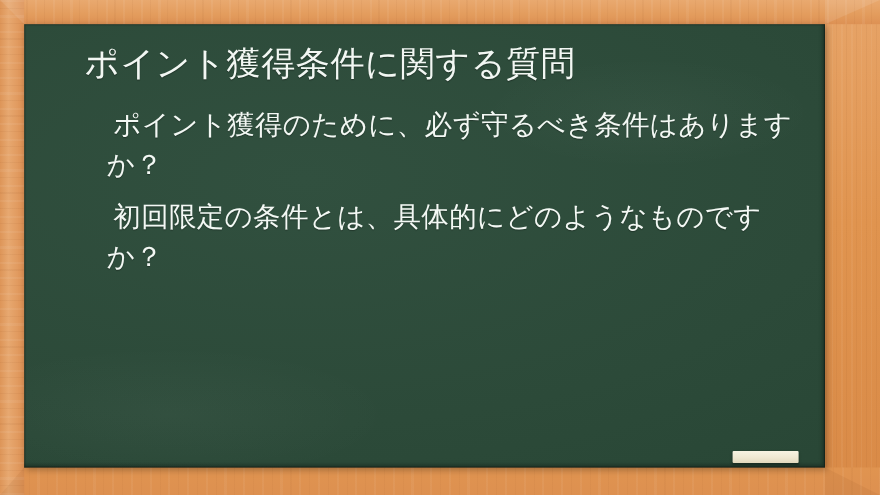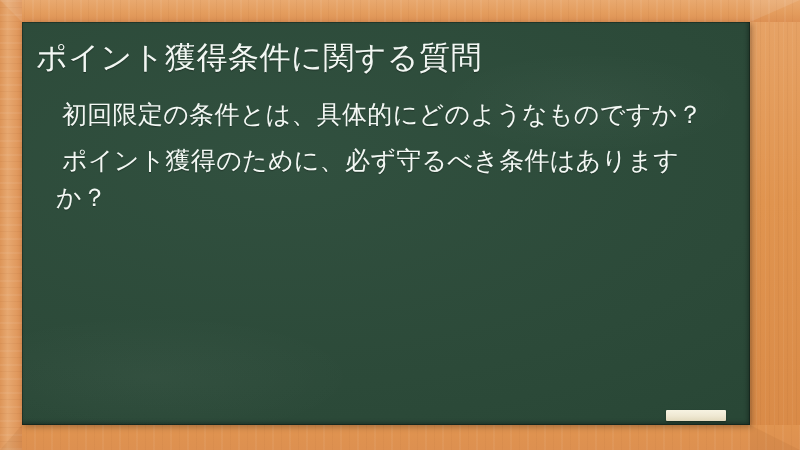--- a/index.html
+++ b/index.html
@@ -126,20 +126,21 @@
     top: 22px;
     right: 50px;
     bottom: 25px;
     background:
       radial-gradient(ellipse 120% 100% at 35% 35%, #31503f 0%, #2c4a39 55%, #274534 100%);
     box-shadow:
       inset 0 0 0 1px rgba(0,0,0,0.25),
       -2px -2px 4px rgba(0,0,0,0.35) inset,
       2px 2px 6px rgba(0,0,0,0.28);
     overflow: hidden;
+    padding-left: 41px;
   }
   
   .board::after {
     content: "";
     position: absolute;
     inset: 0;
     background:
       radial-gradient(ellipse 40% 22% at 18% 88%, rgba(230,240,235,0.035), rgba(0,0,0,0) 70%),
       radial-gradient(ellipse 30% 18% at 78% 20%, rgba(230,240,235,0.03), rgba(0,0,0,0) 70%);
     pointer-events: none;
@@ -210,22 +211,22 @@
     <div class="miter miter-bl"></div>
     <div class="miter miter-br"></div>
   </div>
 
   <div class="board">
     <div class="board-inner">
 
       <h1 class="title">ポイント獲得条件に関する質問</h1>
 
       <ul class="qlist">
+        <li class="qitem">ポイント獲得のために、必ず守るべき条件はありますか？</li>
         <li class="qitem">初回限定の条件とは、具体的にどのようなものですか？</li>
-        <li class="qitem">ポイント獲得のために、必ず守るべき条件はありますか？</li>
       </ul>
 
     </div>
 
     <div class="chalk"></div>
   </div>
 
 </div>
 
 </body></html>

